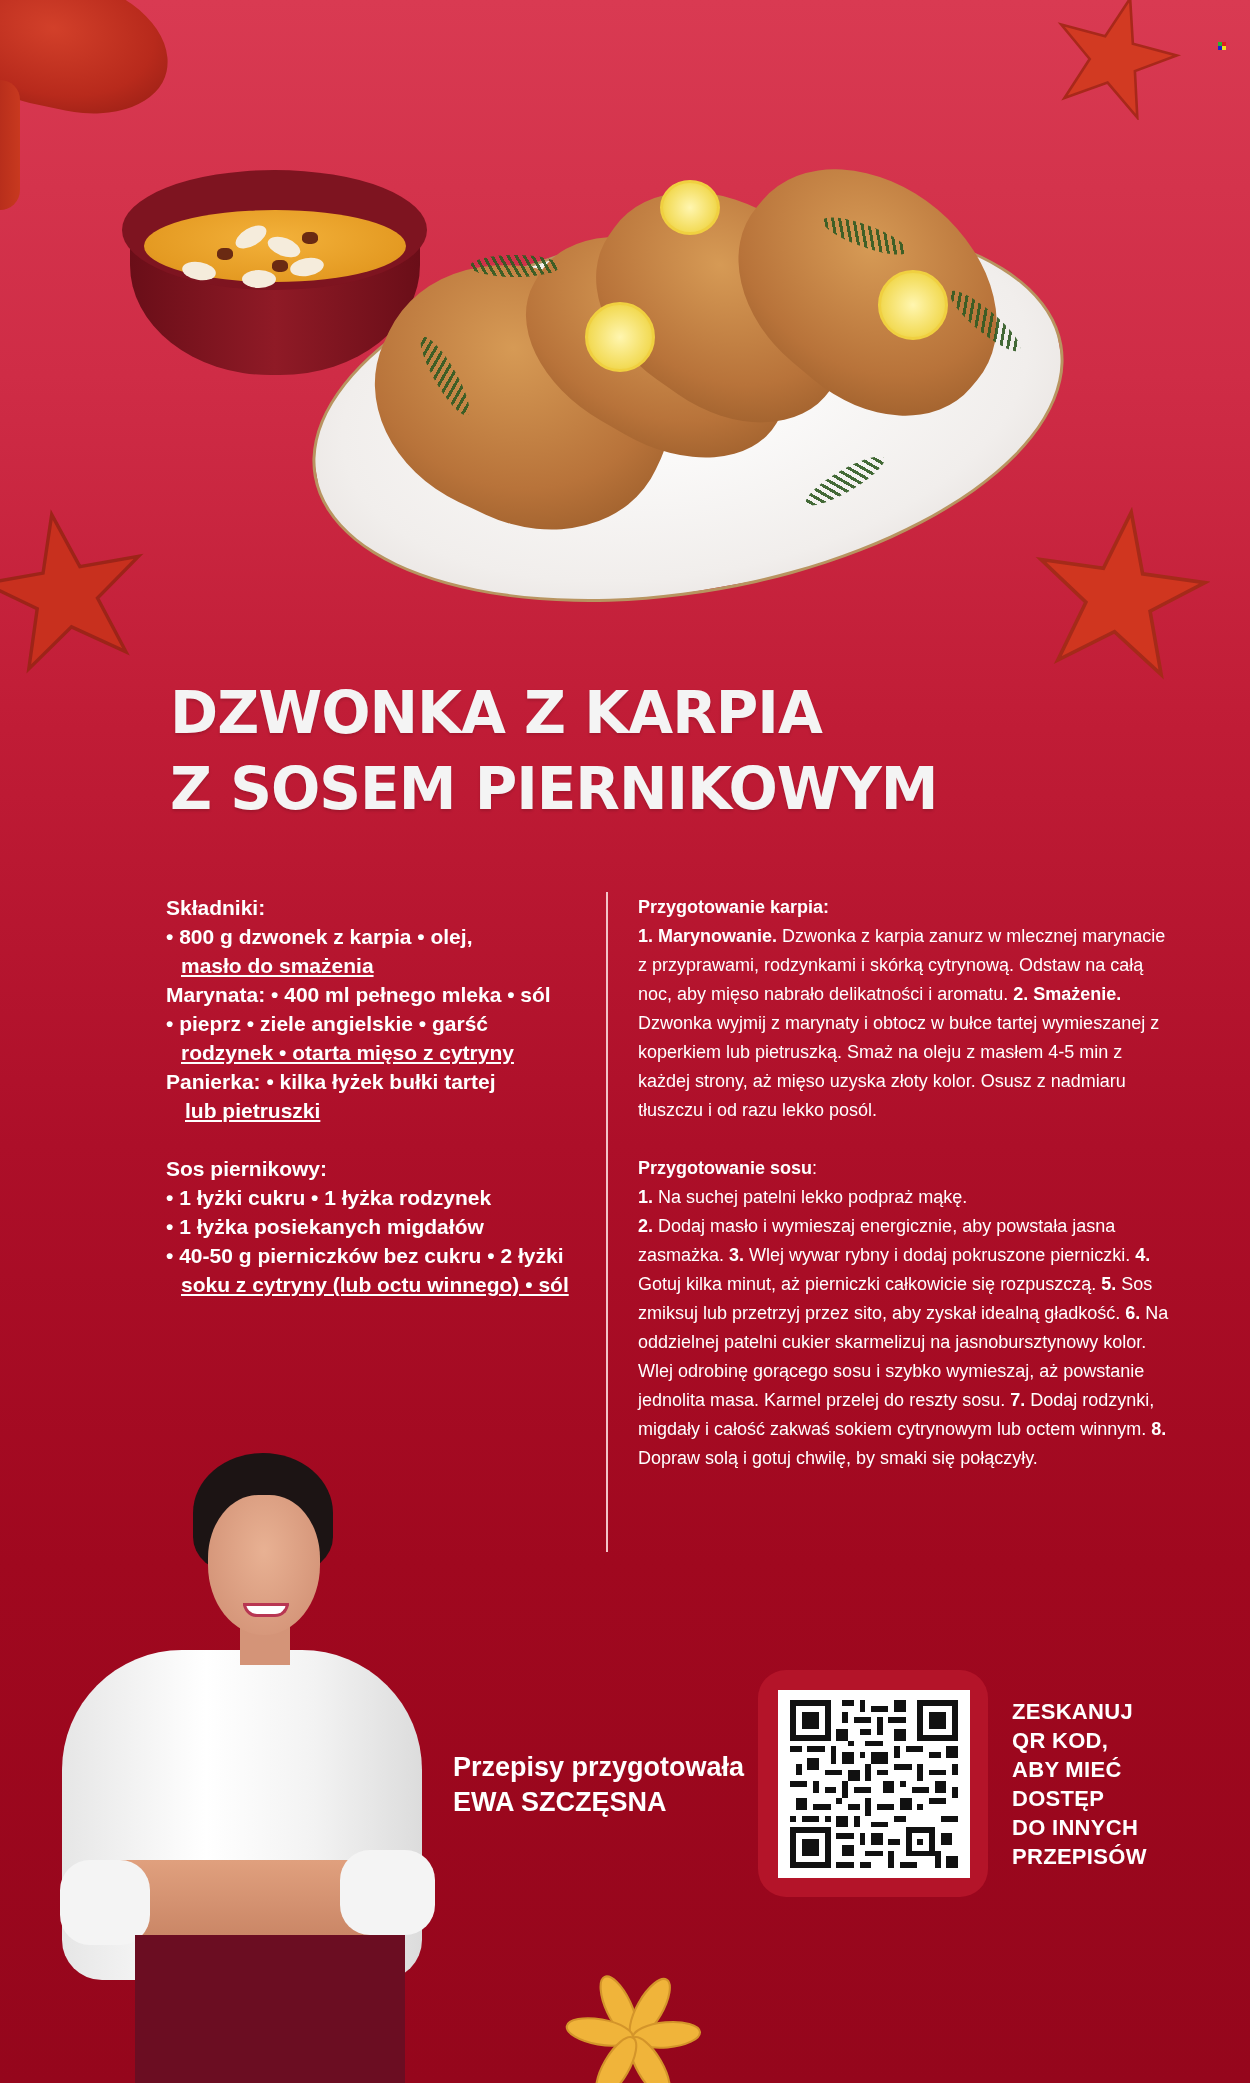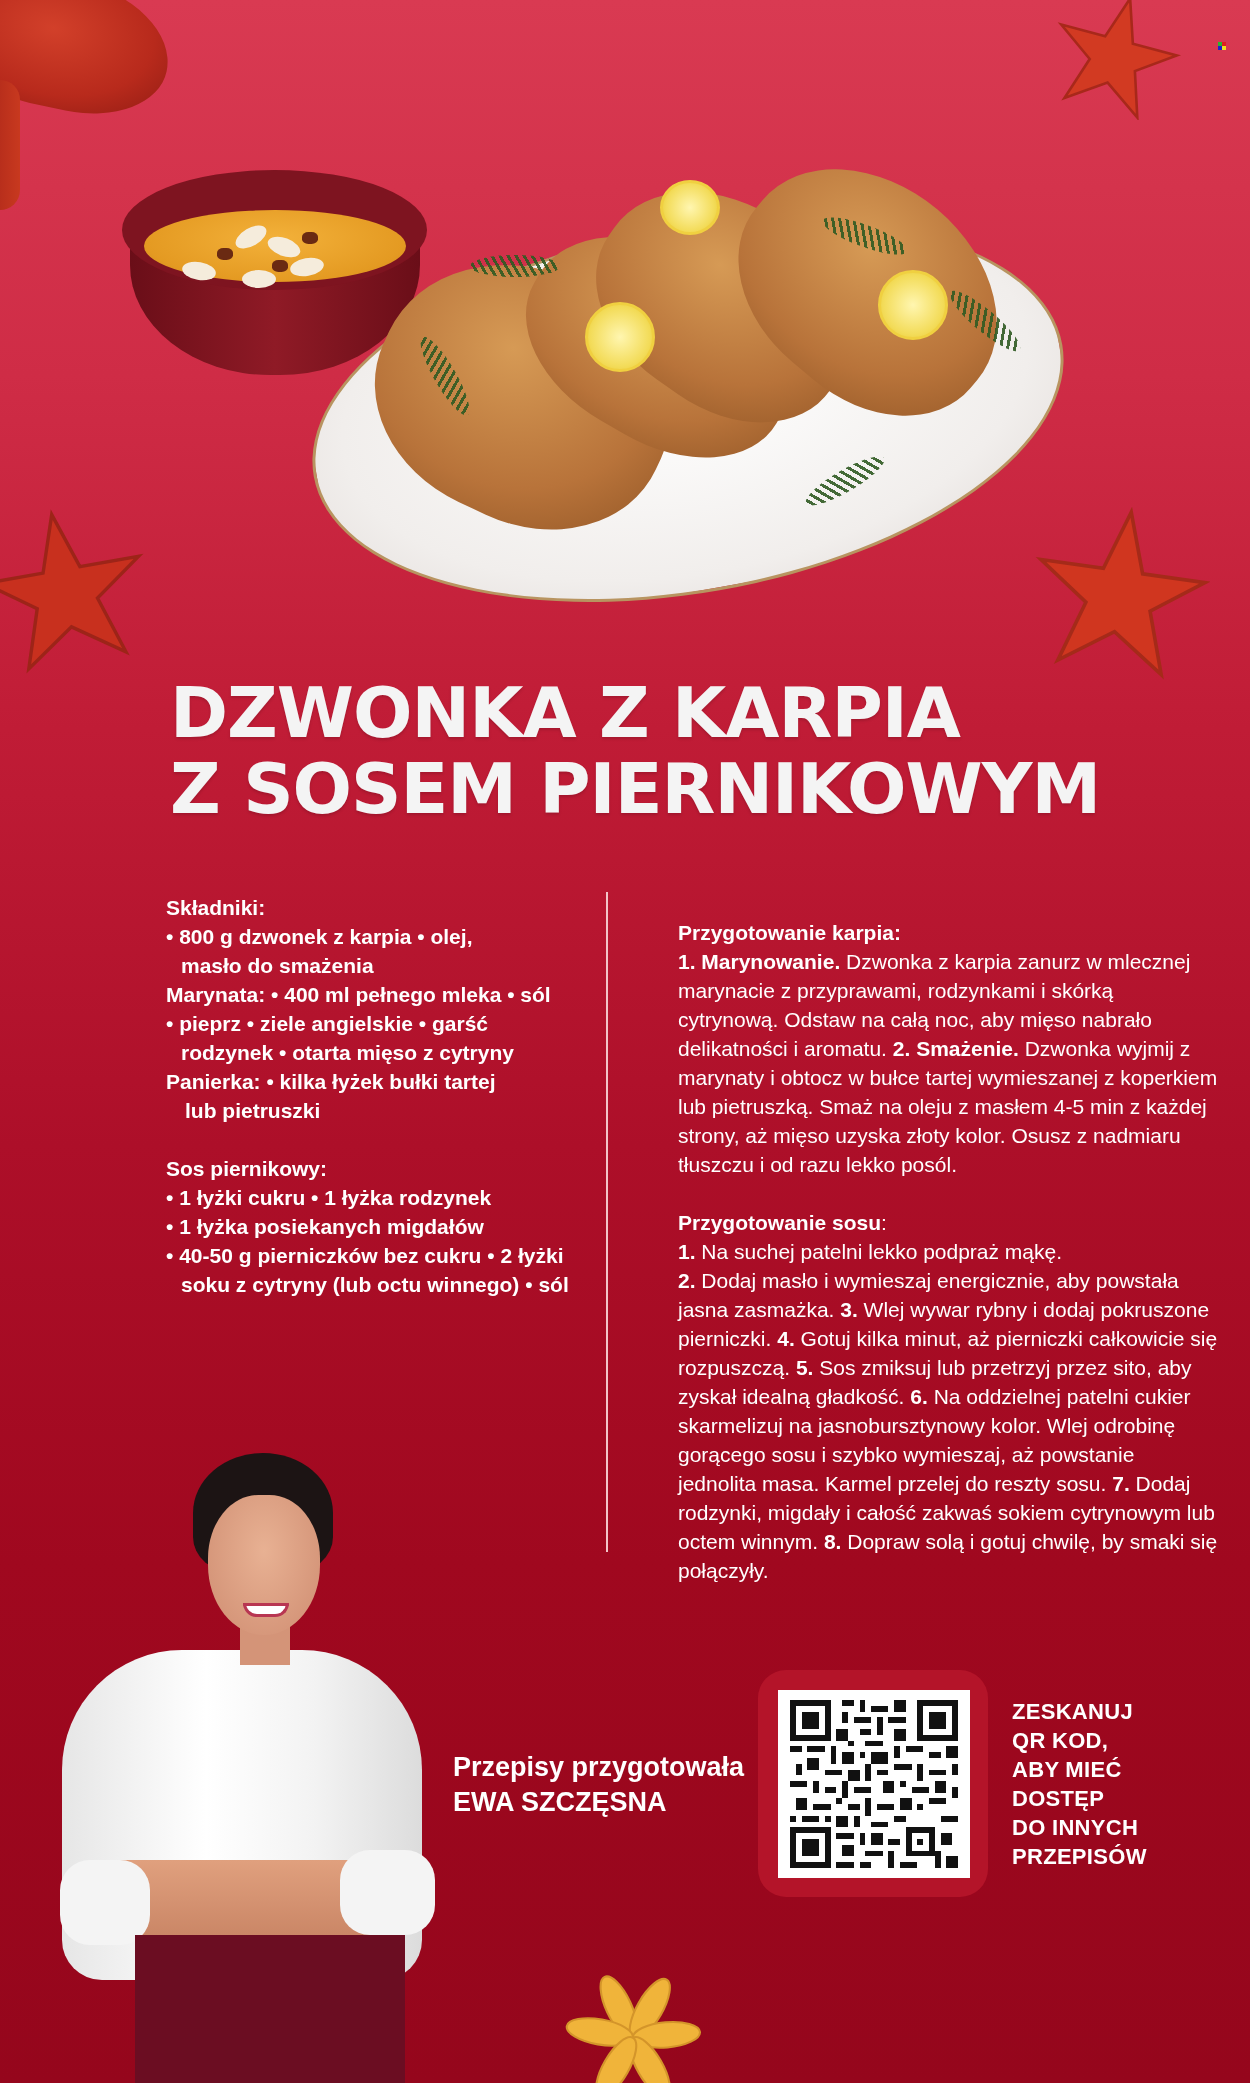--- a/index.html
+++ b/index.html
@@ -34,27 +34,27 @@
     border:3px solid #b89460; transform:rotate(-10deg); }
   .fish { position:absolute; border-radius:50% 50% 45% 45%;
     background: radial-gradient(ellipse at 40% 35%, #d69a55 0%, #b8733a 60%, #8f5424 100%); }
   .lemon { position:absolute; width:70px; height:70px; border-radius:50%;
     background: radial-gradient(circle, #fff6b0 0%, #f3dc5a 65%, #e7c52a 100%); border:3px solid #f0d040; }
   .dill { position:absolute; width:90px; height:22px; border-radius:50%;
     background: repeating-linear-gradient(60deg, #2f5a22 0 3px, transparent 3px 7px); opacity:.9; }
 
   
   .title { position:absolute; left:170px; top:675px; font-family:"DejaVu Sans", sans-serif; font-weight:bold;
-    font-size:70px; line-height:76px; letter-spacing:-1px; color:#f4f4f4; text-shadow:0 2px 3px rgba(0,0,0,.15); }
+    font-size:58px; line-height:76px; letter-spacing:-1px; color:#f4f4f4; text-shadow:0 2px 3px rgba(0,0,0,.15); }
 
   
   .col-left { position:absolute; left:166px; top:893px; width:420px; font-size:21px; line-height:29px; font-weight:bold; }
-  .col-right { position:absolute; left:638px; top:918px; width:540px; font-size:21px; line-height:29px;margin-left:40px; }
+  .col-right { position:absolute; left:638px; top:893px; width:540px; font-size:18px; line-height:29px; }
   .col-left p, .col-right p { margin:0; }
-  .indent { padding-left:15px; }
+  .indent { padding-left:15px;text-decoration:underline; }
   .gap { height:29px; }
   .divider { position:absolute; left:606px; top:892px; width:2px; height:660px; background:#f3c4c8; }
   .b { font-weight:bold; }
 
   
   .chef { position:absolute; left:60px; top:1440px; width:370px; height:643px; }
   .chef .hair { position:absolute; left:133px; top:13px; width:140px; height:120px; border-radius:50% 50% 30% 30%; background:#1c1414; }
   .chef .face { position:absolute; left:148px; top:55px; width:112px; height:140px; border-radius:45% 45% 50% 50%;
     background: radial-gradient(ellipse at 50% 40%, #e8b193 0%, #d49478 80%); }
   .chef .smile { position:absolute; left:183px; top:163px; width:46px; height:14px; border-radius:0 0 20px 20px; background:#fff; border:3px solid #b83652; }

